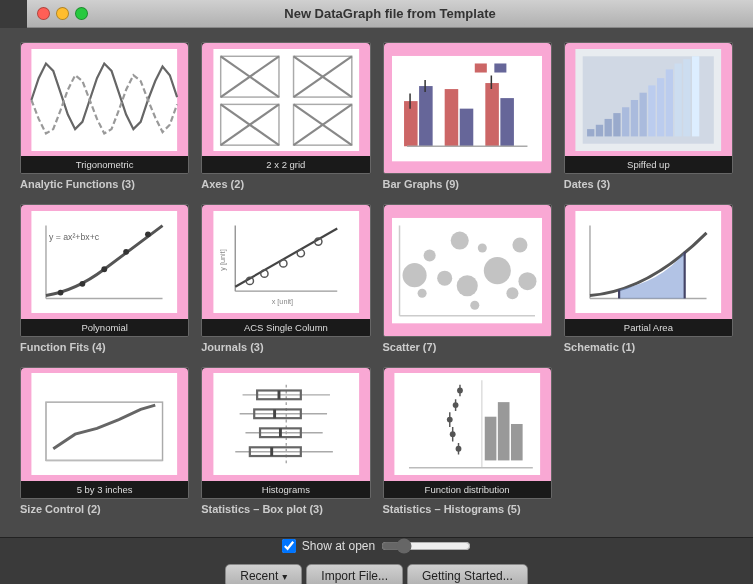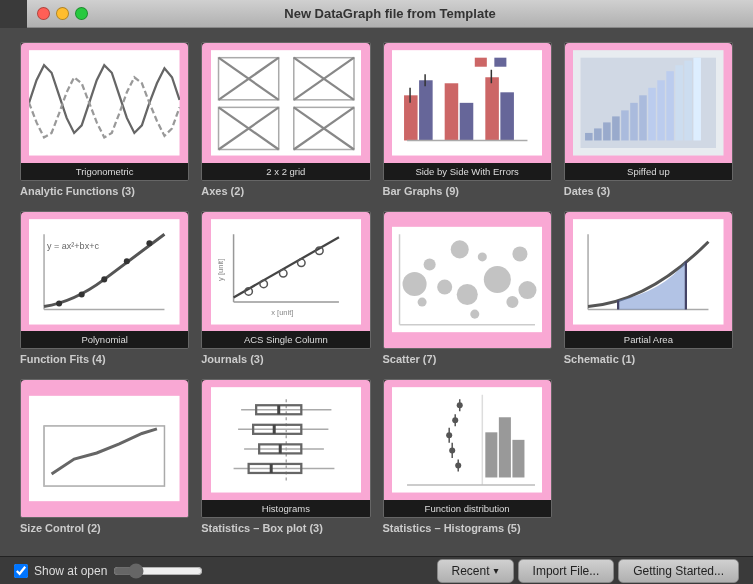--- a/index.html
+++ b/index.html
@@ -101,26 +101,27 @@
       padding: 3px 4px;
       width: 100%;
     }
     
     .preview-svg {
       width: 90%;
       height: 90%;
     }
     .bottom-bar {
       background: #3a3a3a;
-      height: 28px;
+      height: 47px;
       display: flex;
       align-items: center;
       padding: 0 14px;
       border-top: 1px solid #222;
       gap: 10px;
+      flex-direction: column;
     }
     .checkbox-area {
       display: flex;
       align-items: center;
       gap: 6px;
       color: #ddd;
       font-size: 12px;
       flex: 1;
     }
     .checkbox-area input[type=checkbox] {
@@ -225,21 +226,20 @@
 
             <rect x="62" y="18" width="9" height="42" fill="#c66"></rect>
             <rect x="72" y="28" width="9" height="32" fill="#669"></rect>
 
             <line x1="12" y1="25" x2="12" y2="35" stroke="#333" stroke-width="1"></line>
             <line x1="22" y1="16" x2="22" y2="24" stroke="#333" stroke-width="1"></line>
             <line x1="66" y1="13" x2="66" y2="22" stroke="#333" stroke-width="1"></line>
             <line x1="10" y1="60" x2="90" y2="60" stroke="#aaa" stroke-width="1"></line>
           </svg>
         </div>
-        <div class="card-label">Side by Side With Errors</div>
       </div>
       <div class="category-label">Bar Graphs (9)</div>
     </div>
 
     <div class="category-group">
       <div class="template-card">
         <div class="card-preview">
           <svg class="preview-svg" viewBox="0 0 100 70" xmlns="http://www.w3.org/2000/svg">
             <rect width="100" height="70" fill="#e8ecf0"></rect>
             <rect x="5" y="5" width="90" height="60" fill="#d0d8e4"></rect>
@@ -369,20 +369,21 @@
         <div class="card-preview">
           <svg class="preview-svg" viewBox="0 0 100 70" xmlns="http://www.w3.org/2000/svg">
             <rect width="100" height="70" fill="white"></rect>
             <rect x="10" y="20" width="80" height="40" fill="none" stroke="#aaa" stroke-width="1"></rect>
 
             <polyline points="15,52 30,42 45,38 60,32 75,25 85,22" fill="none" stroke="#666" stroke-width="2"></polyline>
             <line x1="10" y1="60" x2="90" y2="60" stroke="#bbb" stroke-width="1"></line>
             <line x1="10" y1="20" x2="10" y2="60" stroke="#bbb" stroke-width="1"></line>
           </svg>
         </div>
+        <div class="card-label">5 by 3 inches</div>
       </div>
       <div class="category-label">Size Control (2)</div>
     </div>
 
     <div class="category-group">
       <div class="template-card">
         <div class="card-preview">
           <svg class="preview-svg" viewBox="0 0 100 70" xmlns="http://www.w3.org/2000/svg">
             <rect width="100" height="70" fill="white"></rect>
 

